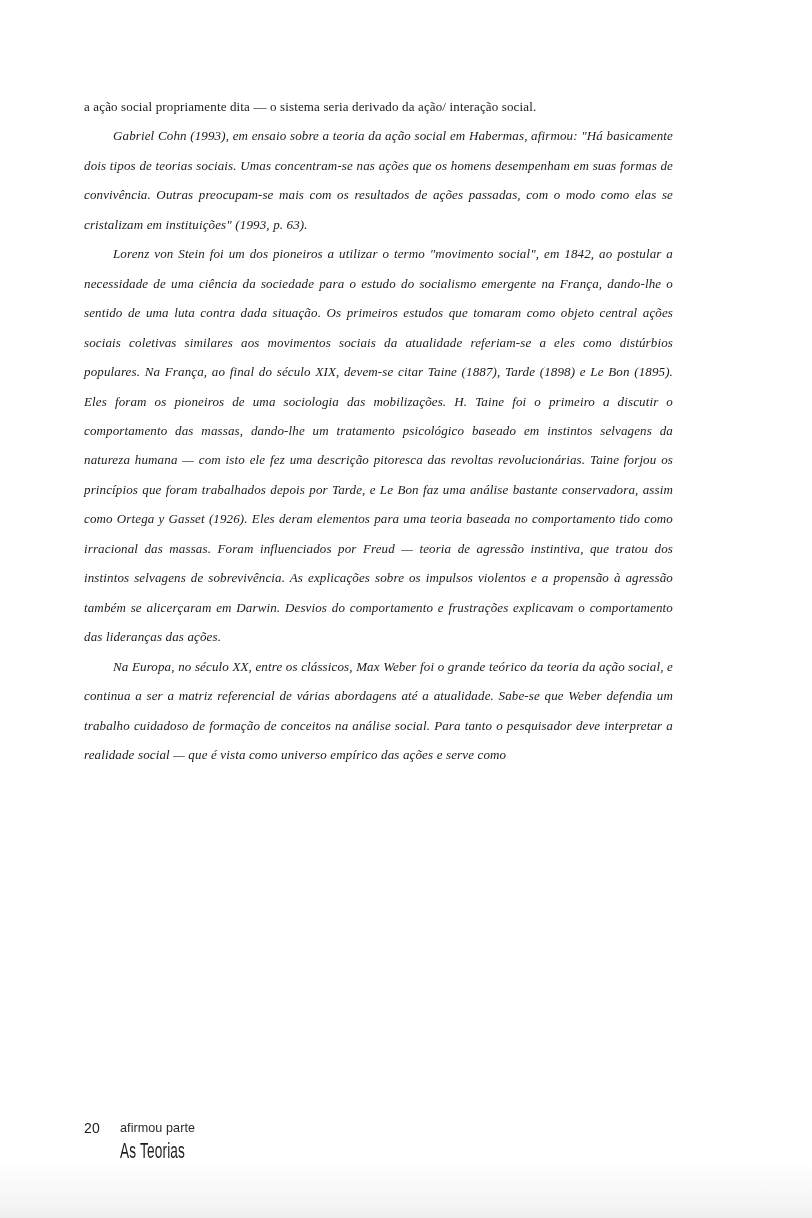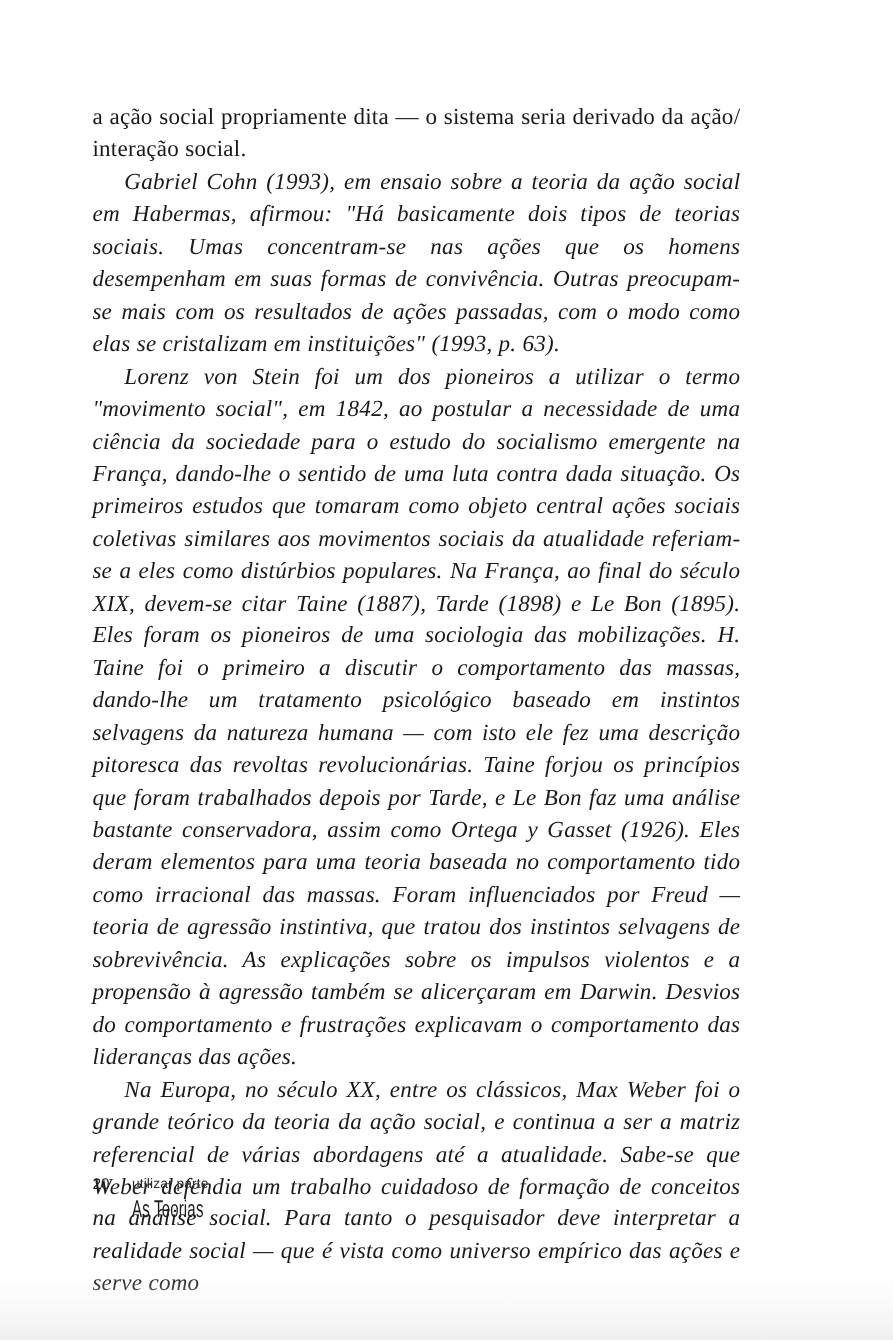--- a/index.html
+++ b/index.html
@@ -45,40 +45,40 @@
     position: absolute;
     left: 84px;
     top: 92px;
     width: 589px;
   }
 
   p.para {
     margin: 0;
     text-align: justify;
     text-justify: inter-word;
-    font-size: 21px;
+    font-size: 13px;
     line-height: 29.45px;
     letter-spacing: 0.01em;
     word-spacing: 0.005em;
     hyphens: none;
     -webkit-hyphens: none;
   }
   p.para.indent {
     text-indent: 29px;
     font-style: italic;
   }
   p.para + p.para {
     margin-top: 0;
   }
 
   
   .footer {
     position: absolute;
     left: 84px;
-    top: 1066px;
+    top: 1118px;
     width: 589px;
     height: 60px;
   }
   .footer-pageno {
     position: absolute;
     left: 0;
     top: 2px;
     font-family: "Liberation Sans", "DejaVu Sans", sans-serif;
     font-size: 14px;
     color: #1d1d1d;
@@ -114,20 +114,20 @@
 
   <div class="text-block">
     <p class="para">a ação social propriamente dita — o sistema seria derivado da ação/ interação social.</p>
     <p class="para indent">Gabriel Cohn (1993), em ensaio sobre a teoria da ação social em Habermas, afirmou: "Há basicamente dois tipos de teorias sociais. Umas concentram-se nas ações que os homens desempenham em suas formas de convivência. Outras preocupam-se mais com os resultados de ações passadas, com o modo como elas se cristalizam em instituições" (1993, p. 63).</p>
     <p class="para indent">Lorenz von Stein foi um dos pioneiros a utilizar o termo "movimento social", em 1842, ao postular a necessidade de uma ciência da sociedade para o estudo do socialismo emergente na França, dando-lhe o sentido de uma luta contra dada situação. Os primeiros estudos que tomaram como objeto central ações sociais coletivas similares aos movimentos sociais da atualidade referiam-se a eles como distúrbios populares. Na França, ao final do século XIX, devem-se citar Taine (1887), Tarde (1898) e Le Bon (1895). Eles foram os pioneiros de uma sociologia das mobilizações. H. Taine foi o primeiro a discutir o comportamento das massas, dando-lhe um tratamento psicológico baseado em instintos selvagens da natureza humana — com isto ele fez uma descrição pitoresca das revoltas revolucionárias. Taine forjou os princípios que foram trabalhados depois por Tarde, e Le Bon faz uma análise bastante conservadora, assim como Ortega y Gasset (1926). Eles deram elementos para uma teoria baseada no comportamento tido como irracional das massas. Foram influenciados por Freud — teoria de agressão instintiva, que tratou dos instintos selvagens de sobrevivência. As explicações sobre os impulsos violentos e a propensão à agressão também se alicerçaram em Darwin. Desvios do comportamento e frustrações explicavam o comportamento das lideranças das ações.</p>
     <p class="para indent">Na Europa, no século XX, entre os clássicos, Max Weber foi o grande teórico da teoria da ação social, e continua a ser a matriz referencial de várias abordagens até a atualidade. Sabe-se que Weber defendia um trabalho cuidadoso de formação de conceitos na análise social. Para tanto o pesquisador deve interpretar a realidade social — que é vista como universo empírico das ações e serve como</p>
   </div>
 
   <div class="footer">
     <span class="footer-pageno">20</span>
-    <span class="footer-part">utilizar parte</span>
+    <span class="footer-part">afirmou parte</span>
     <span class="footer-section">As Teorias</span>
   </div>
 
   <div class="page-shade"></div>
   <div class="page-bottom-rule"></div>
 
 </div>
 
 </body></html>

